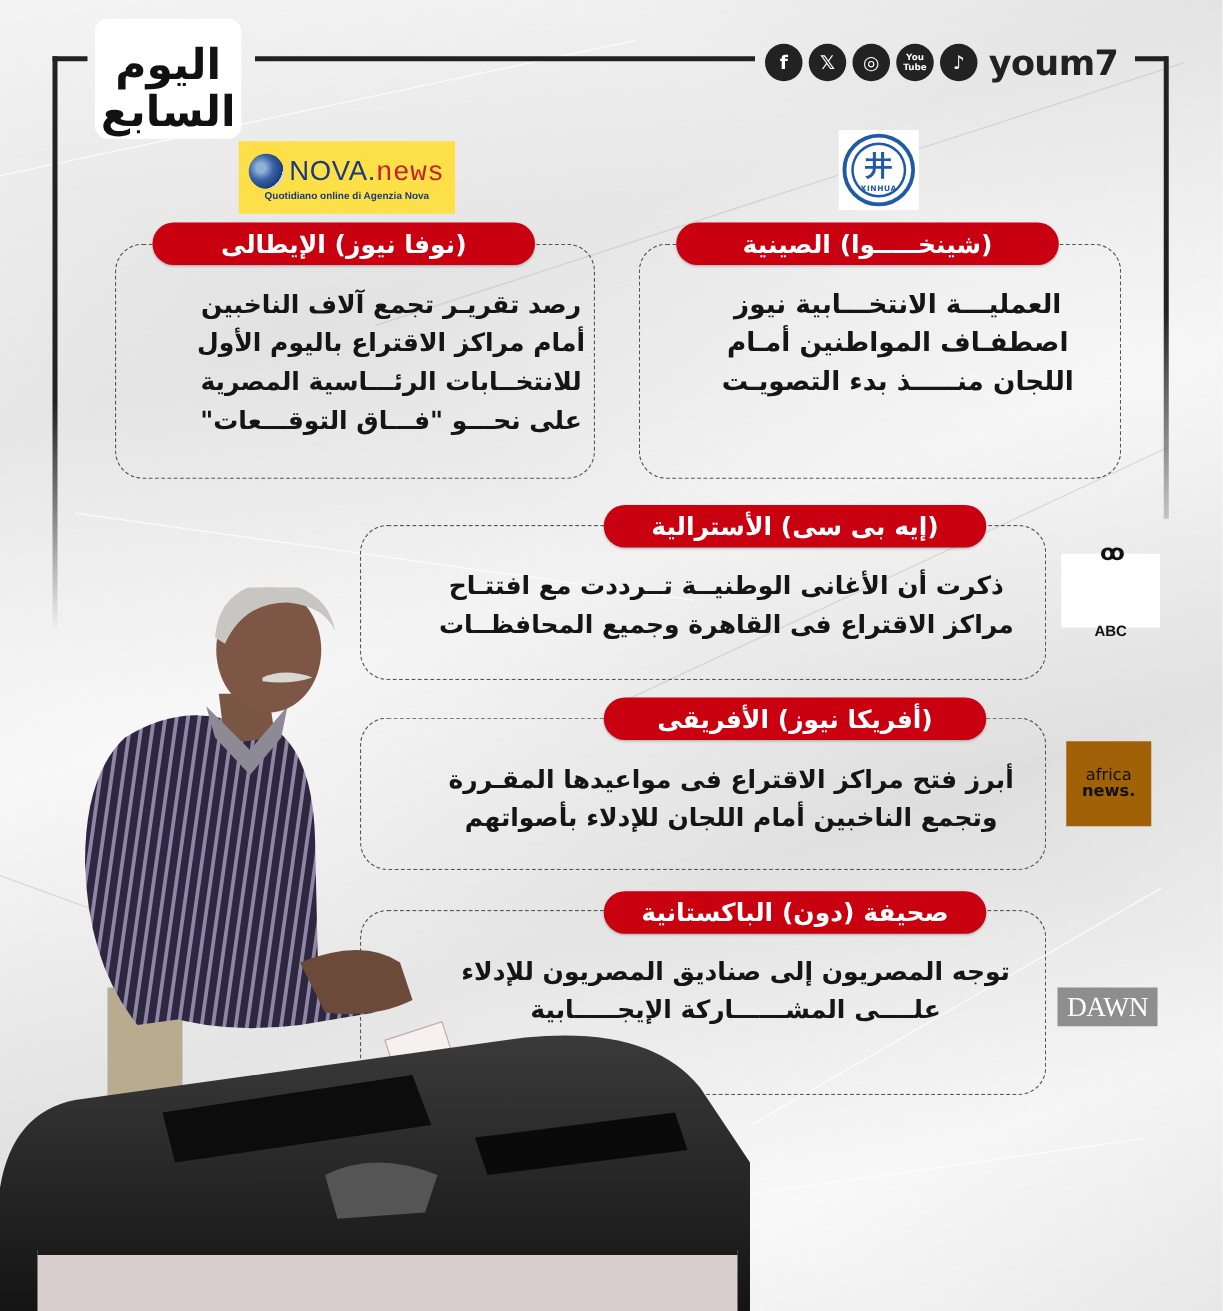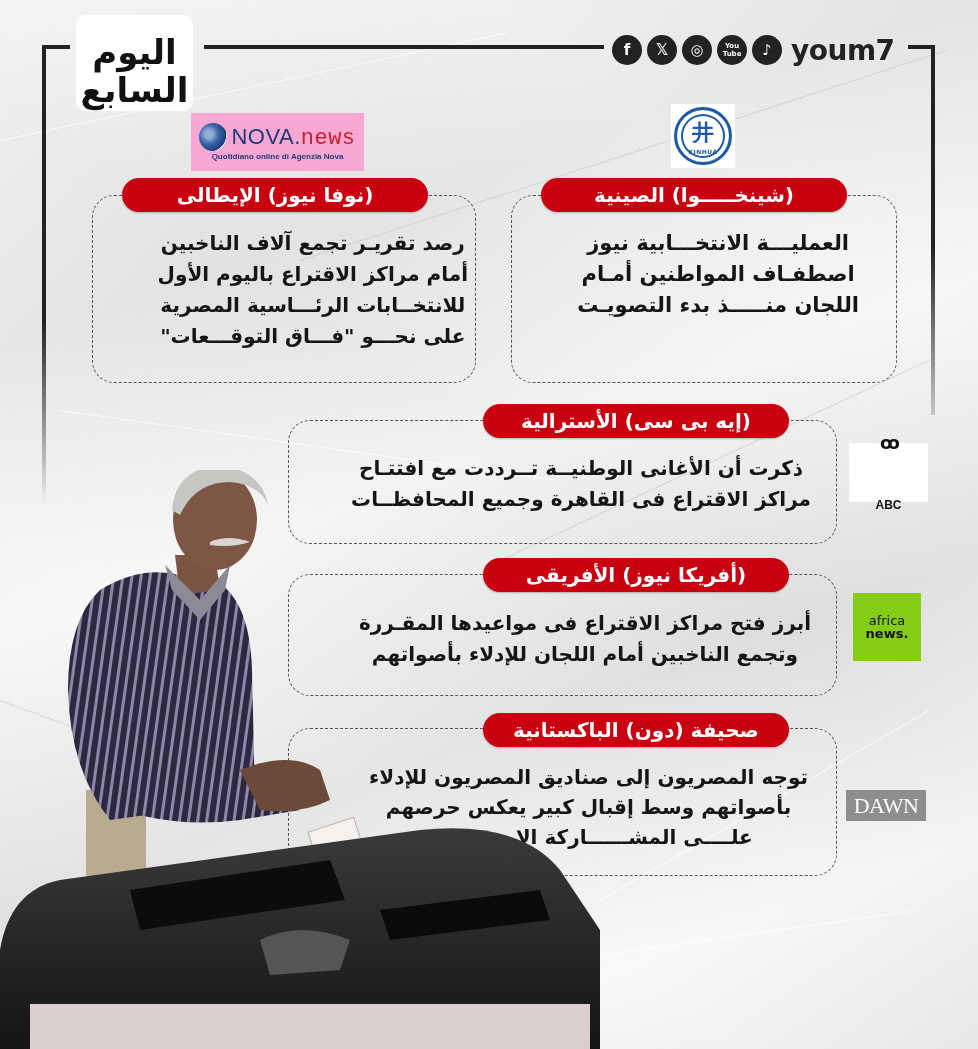--- a/index.html
+++ b/index.html
@@ -42,21 +42,21 @@
     font-family: "DejaVu Sans", sans-serif; font-weight: bold; font-size: 15px;
   }
   .soc-icon.yt { font-size: 7px; line-height: 8px; text-align: center; flex-direction: column; }
   .youm7 {
     font-family: "DejaVu Sans", sans-serif; font-weight: bold; font-size: 28px; color: #222;
     margin-left: 4px; letter-spacing: -0.5px;
   }
 
   
   .src-logo { position: absolute; display: flex; align-items: center; justify-content: center; }
-  .nova { left: 191px; top: 113px; width: 173px; height: 58px; background: #f9a8d4; flex-direction: column; }
+  .nova { left: 191px; top: 113px; width: 173px; height: 58px; background: #fde047; flex-direction: column; }
   .nova .row { display: flex; align-items: center; gap: 4px; }
   .nova .globe {
     width: 28px; height: 28px; border-radius: 50%;
     background: radial-gradient(circle at 35% 40%, #8fb0d8 0 15%, #3b63a6 40%, #1a3b7a 70%, #c8d4e8 71%);
   }
   .nova .nt { font-family: "Liberation Sans", sans-serif; font-size: 22px; color: #1d3a7a; letter-spacing: 0.5px; }
   .nova .nt .red { color: #c8202a; font-family: "Liberation Mono", monospace; font-size: 22px; }
   .nova .sub { font-family: "Liberation Sans", sans-serif; font-size: 8px; color: #1d3a7a; margin-top: 1px; font-weight: bold; }
 
   .xinhua { left: 671px; top: 104px; width: 64px; height: 64px; background: #fff; }
@@ -65,21 +65,21 @@
     display: flex; align-items: center; justify-content: center; position: relative;
     box-shadow: inset 0 0 0 4px #fff, inset 0 0 0 6px #1f5aa6;
   }
   .xinhua .tower { font-family: "DejaVu Sans", sans-serif; font-weight: bold; font-size: 22px; color: #1f5aa6; margin-top: -6px; }
   .xinhua .xt { position: absolute; bottom: 7px; font-size: 6px; color: #1f5aa6; font-weight: bold; letter-spacing: 0.5px; }
 
   .abc { left: 849px; top: 443px; width: 79px; height: 59px; background: #fff; flex-direction: column; }
   .abc .wave { font-family: "DejaVu Sans", sans-serif; font-weight: bold; font-size: 18px; color: #111; line-height: 18px; letter-spacing: -3px; }
   .abc .t { font-family: Liberation Sans, sans-serif; font-weight: bold; font-size: 12px; color: #111; line-height: 14px; margin-top: 46px; }
 
-  .africa { left: 853px; top: 593px; width: 68px; height: 68px; background: #84cc16; flex-direction: column; align-items: center; }
+  .africa { left: 853px; top: 593px; width: 68px; height: 68px; background: #a16207; flex-direction: column; align-items: center; }
   .africa .a { font-family: "DejaVu Sans", sans-serif; font-size: 13px; color: #111; line-height: 13px; }
   .africa .n { font-family: "DejaVu Sans", sans-serif; font-weight: bold; font-size: 13px; color: #111; line-height: 14px; }
 
   .dawn { left: 846px; top: 790px; width: 80px; height: 31px; background: #8e8e8e; }
   .dawn span { font-family: "Liberation Serif", serif; font-size: 22px; color: #fff; letter-spacing: -0.5px; }
 
   
   .card {
     position: absolute; border: 1.5px dashed #555; border-radius: 22px;
   }
@@ -185,21 +185,20 @@
   <span class="line">وتجمع الناخبين أمام اللجان للإدلاء بأصواتهم</span>
 </div>
 
 <div class="src-logo dawn">
   <span>DAWN</span>
 </div>
 <div class="card" style="left:288px;top:728px;width:549px;height:148px;"></div>
 <div class="card-title" style="left:483px;top:713px;width:306px;">صحيفة (دون) الباكستانية</div>
 <div class="card-body" style="right:170px;top:762px;font-size:20px;line-height:30px;">
   <span class="line">توجه المصريون إلى صناديق المصريون للإدلاء</span>
-  <span class="line">بأصواتهم وسط إقبال كبير يعكس حرصهم</span>
   <span class="line">علــــى المشــــــاركة الإيجـــــابية</span>
 </div>
 
 <svg class="voter" viewBox="0 0 600 579" width="600" height="579">
   <defs>
     <pattern id="stripes" width="9" height="9" patternUnits="userSpaceOnUse" patternTransform="rotate(8)">
       <rect width="9" height="9" fill="#2d2840"></rect>
       <rect x="0" width="3" height="9" fill="#8e86a6"></rect>
     </pattern>
     <linearGradient id="box" x1="0" y1="0" x2="0" y2="1">

